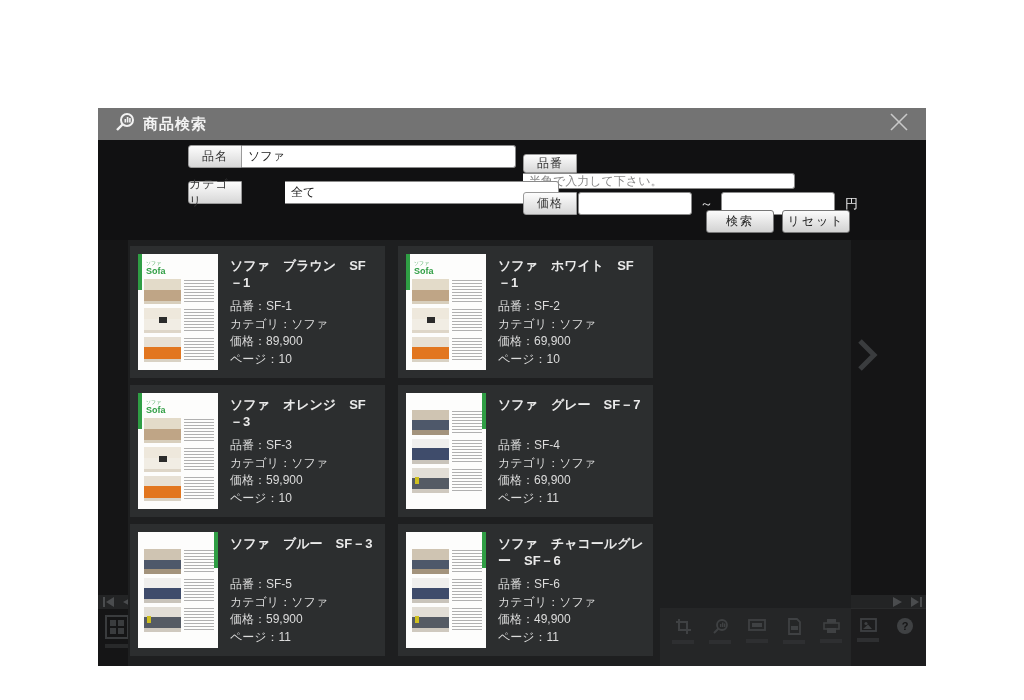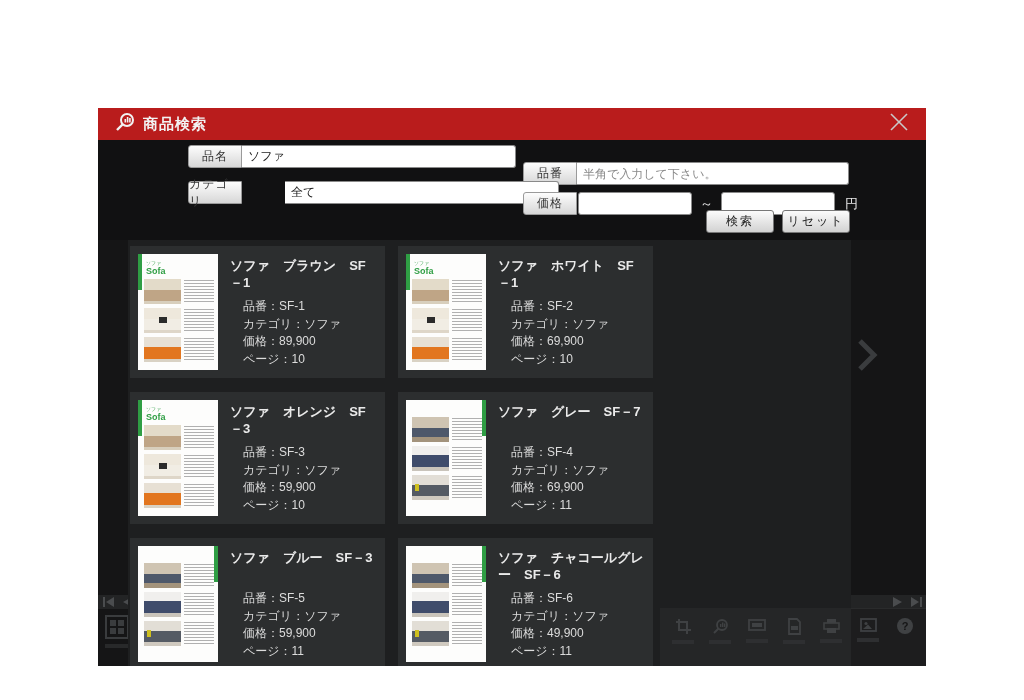--- a/index.html
+++ b/index.html
@@ -26,21 +26,21 @@
     background:rgba(255,255,255,0.035); z-index:3; display:flex;
     justify-content:space-between; padding:10px 6px 0 8px; }
   .tool { width:30px; display:flex; flex-direction:column; align-items:center; gap:5px; }
   .tool svg { display:block; }
   .tool-label { width:22px; height:4px; background:#2e2f31; }
   .tool-help-circle { width:16px; height:16px; border-radius:50%; background:#3f4143;
     color:#151516; font-size:11px; font-weight:bold; text-align:center; line-height:16px; }
 
   
   .dlg-header { position:absolute; left:0; top:0; width:828px; height:32px;
-    background:#b91c1c; z-index:4; display:flex; align-items:center; }
+    background:#737373; z-index:4; display:flex; align-items:center; }
   .dlg-title { color:#f2f2f2; font-size:15px; font-weight:bold; letter-spacing:1px; margin-left:8px; }
   .hdr-icon { margin-left:17px; }
   .close-btn { position:absolute; right:14px; top:3px; width:26px; height:26px;
     display:flex; align-items:center; justify-content:center; cursor:default; }
 
   .form-area { position:absolute; left:0; top:32px; width:828px; height:100px;
     background:#111112; z-index:4; }
   .fgroup { position:absolute; height:23px; display:flex; }
   .chip { width:54px; height:23px; background:linear-gradient(#fdfdfd,#d7d7d7);
     border:1px solid #9a9a9a; border-radius:3px 0 0 3px; color:#333; font-size:12px;
@@ -50,21 +50,21 @@
     font-family:"Liberation Sans","DejaVu Sans",sans-serif; }
   .finput::placeholder { color:#8a8a8a; }
   .price-input { border-left:1px solid #8a8a8a; border-radius:3px; }
   .white-txt { color:#e8e8e8; font-size:13px; align-self:center; }
   .btn { height:23px; background:linear-gradient(#fbfbfb,#d2d2d2); border:1px solid #777;
     border-radius:3px; color:#222; font-size:12px; letter-spacing:2px;
     font-family:"Liberation Sans","DejaVu Sans",sans-serif; }
 
   .results-panel { position:absolute; left:30px; top:132px; width:723px; height:444px;
     background:#1e1f20; z-index:2; padding:6px 0 0 2px; display:grid;
-    grid-template-columns:255px 255px; grid-auto-rows:132px; gap:14px 13px;
+    grid-template-columns:255px 255px; grid-auto-rows:132px; gap:7px 13px;
     align-content:start; }
   .card { background:#2c2e2f; position:relative; }
   .thumb { position:absolute; left:8px; top:8px; width:80px; height:116px; background:#fdfdfc;
     overflow:hidden; padding:3px 4px 3px 6px; }
   .gbar { position:absolute; left:0; top:0; width:4px; height:36px; background:#2f9e44; }
   .thumb.p11 .gbar { left:auto; right:0; }
   .gtag { margin:4px 0 3px 2px; line-height:1.1; }
   .gjp { display:block; color:#2f9e44; font-size:5px; }
   .gen { display:block; color:#2f9e44; font-size:9px; font-weight:bold; }
   .thumb.p11 .spacer { height:14px; }
@@ -76,21 +76,21 @@
   .ph-b { background:linear-gradient(#eee8dc 0 45%,#f1ede4 45% 88%,#ded6c8 88%); position:relative; }
   .ph-b::after { content:""; position:absolute; left:15px; top:9px; width:8px; height:6px; background:#2b2b2b; }
   .ph-c { background:linear-gradient(#e7e0d4 0 40%,#e2761f 40% 88%,#d9d2c4 88%); }
   .ph-d { background:linear-gradient(#cfc4b2 0 42%,#4e586a 42% 80%,#a3937c 80%); }
   .ph-e { background:linear-gradient(#f0efed 0 38%,#3f4c6b 38% 85%,#c9c4bb 85%); }
   .ph-f { background:linear-gradient(#e2ded6 0 40%,#555b64 40% 85%,#cfc9bf 85%); position:relative; }
   .ph-f::after { content:""; position:absolute; left:3px; top:9px; width:4px; height:7px; background:#cfc01f; }
   .card-title { position:absolute; left:100px; top:11px; width:148px; color:#eaeaea;
     font-size:13px; font-weight:bold; line-height:17px; }
   .card-details { position:absolute; left:100px; top:52px; color:#dcdcdc; font-size:12px;
-    line-height:17.5px;margin-left:13px; }
+    line-height:17.5px; }
   .next-page-btn { position:absolute; left:756px; top:228px; width:34px; height:42px;
     z-index:4; display:flex; align-items:center; }
 </style>
 </head>
 <body>
 
 <div id="app">
 
   <div class="nav-bar">
     <div class="nav-group left">
@@ -218,21 +218,21 @@
             <line x1="19" y1="3" x2="3" y2="19" stroke="#c9c9c9" stroke-width="1.6"></line>
           </svg></span>
     </span>
   </div>
 
   <div class="form-area">
     <div class="fgroup" style="left:90px; top:5px;">
       <span class="chip">品名</span>
       <input class="finput" style="width: 274px;" value="ソファ">
     </div>
-    <div class="fgroup" style="left:425px; top:22px;">
+    <div class="fgroup" style="left:425px; top:14px;flex-direction:column;">
       <span class="chip">品番</span>
       <input class="finput" style="width: 272px;" placeholder="半角で入力して下さい。">
     </div>
     <div class="fgroup" style="left:90px; top:41px;justify-content:space-between;">
       <span class="chip">カテゴリ</span>
       <input class="finput" style="width: 274px; margin-left: 43px;" value="全て">
     </div>
     <div class="fgroup" style="left:425px; top:52px; gap:0;">
       <span class="chip">価格</span>
       <input class="finput price-input" style="width: 114px; margin-left: 1px;" value="">

